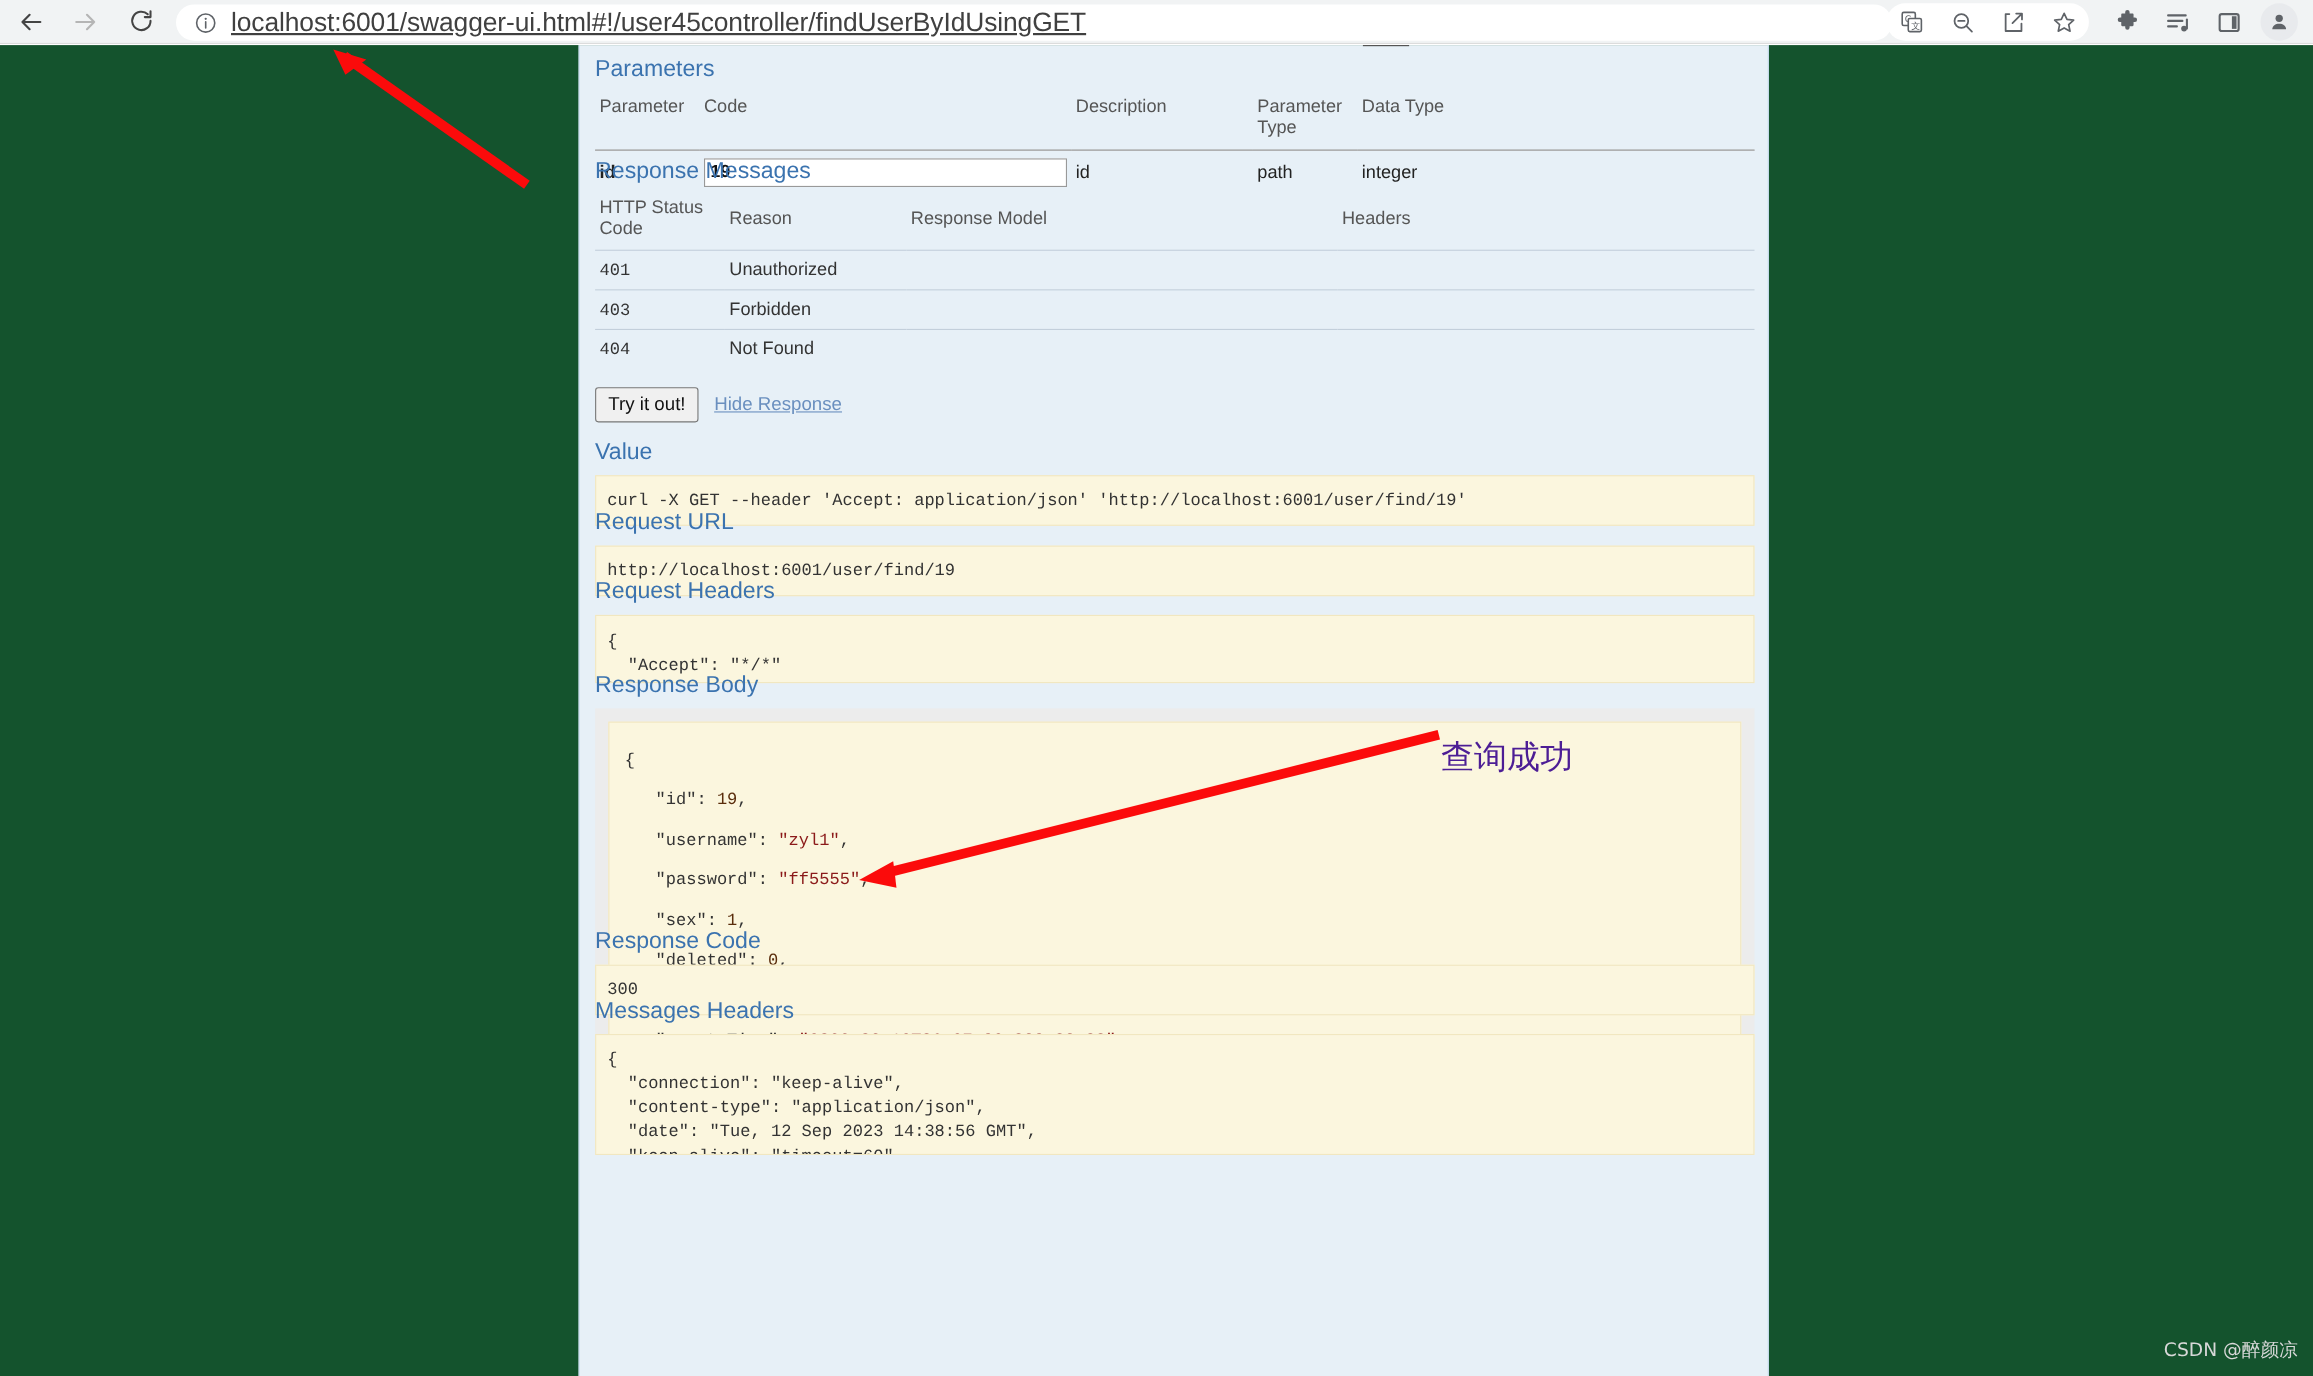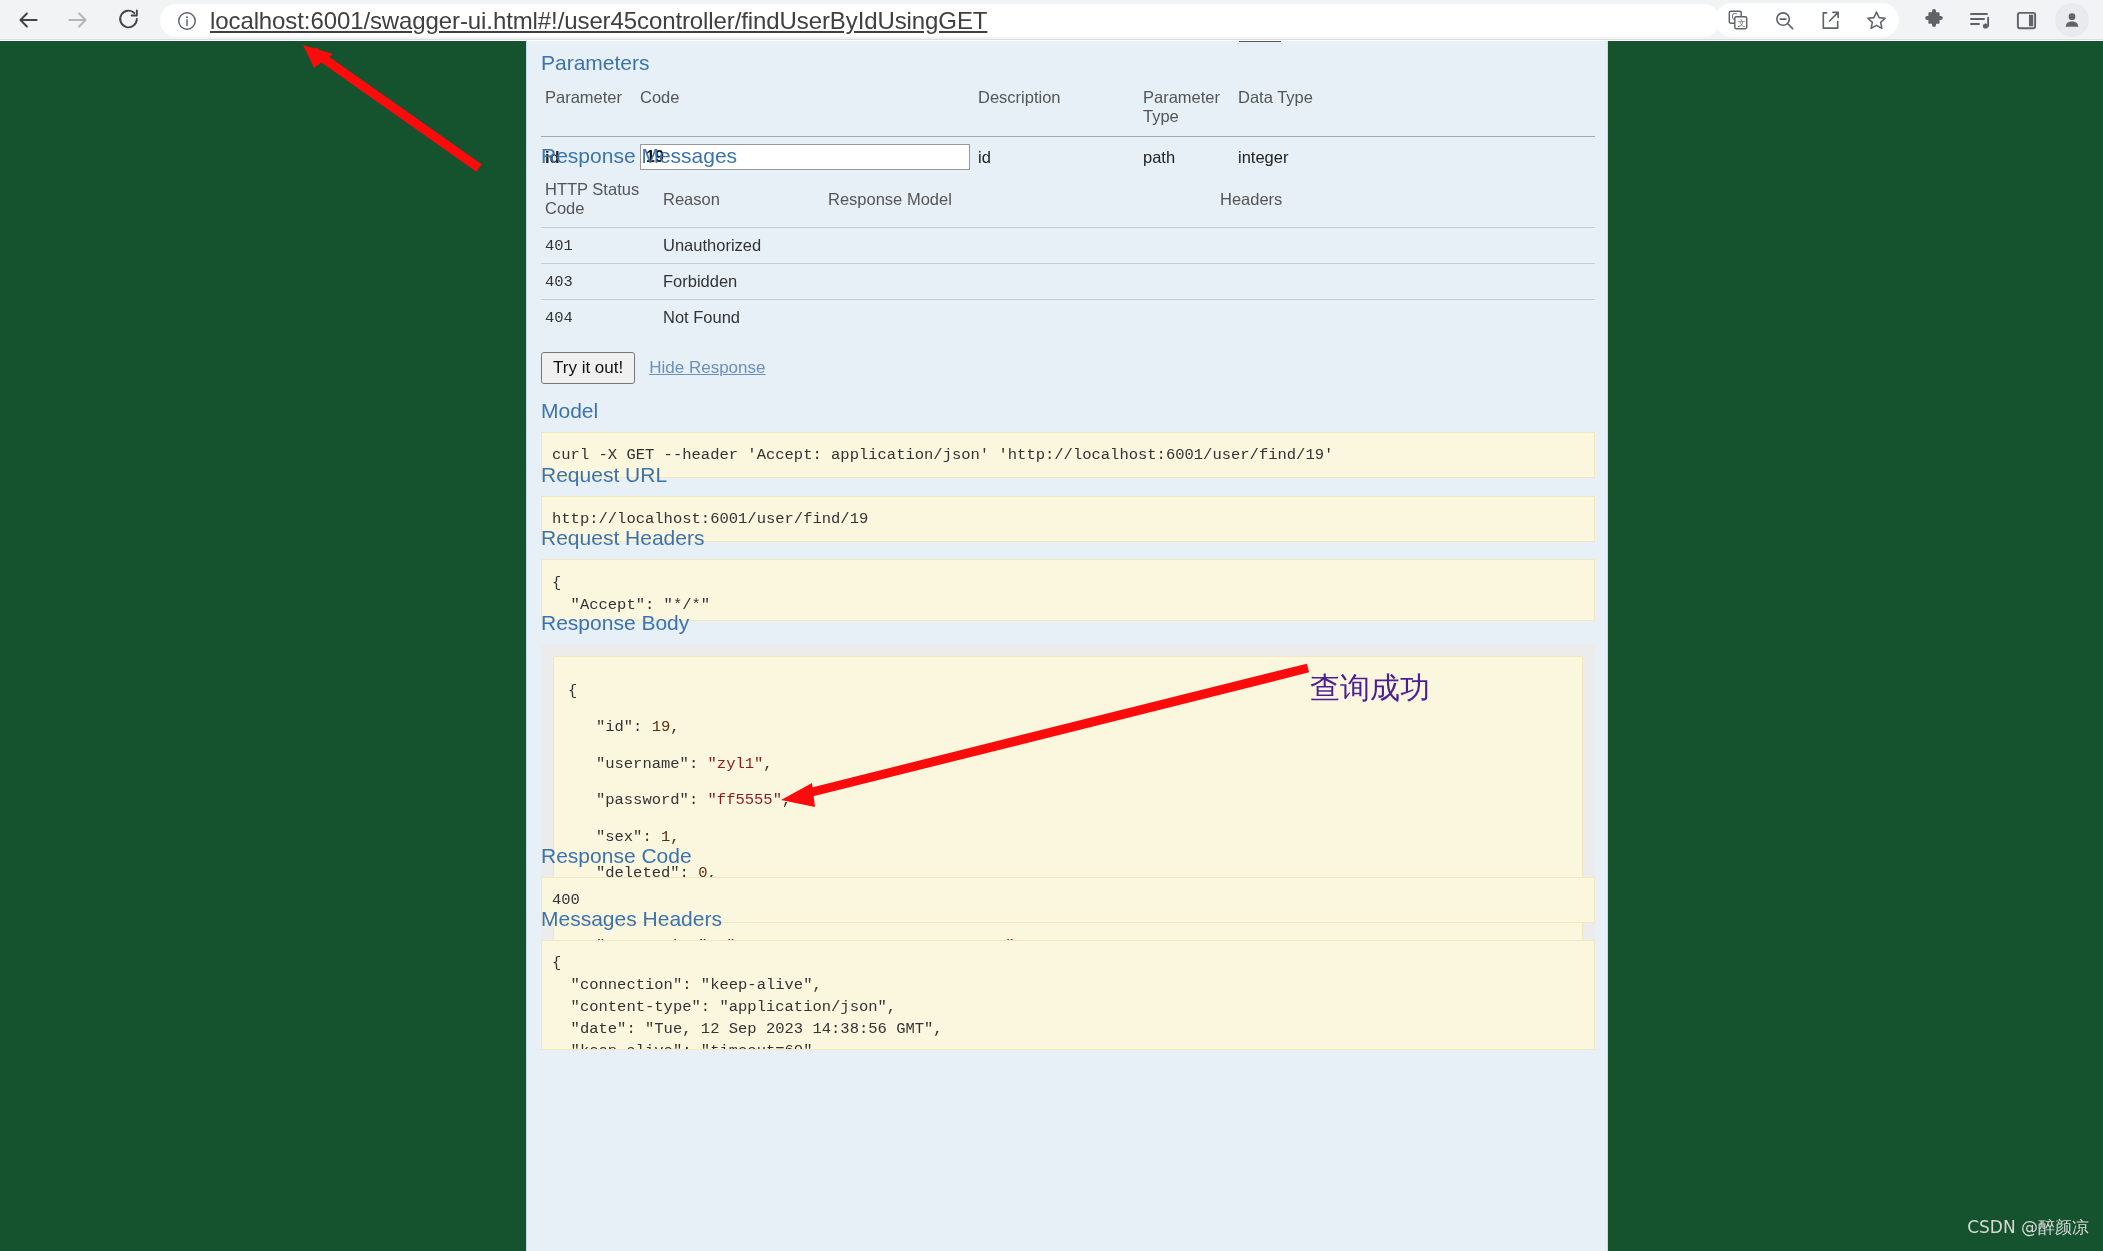--- a/index.html
+++ b/index.html
@@ -384,21 +384,21 @@
         </tbody>
       </table>
     </div>
 
     <div class="inner" style="top:311px; display:flex; align-items:center; gap:14px;">
       <button id="tryout-button">Try it out!</button>
       <a id="hide-response-link">Hide Response</a>
     </div>
 
     <div class="inner" style="top:358px;">
-      <h3 class="section-title">Model</h3>
+      <h3 class="section-title">Value</h3>
       <div class="code-box one-line" style="margin-top:9px;">curl -X GET --header 'Accept: application/json' 'http://localhost:6001/user/find/19'</div>
     </div>
 
     <div class="inner" style="top:422px;">
       <h3 class="section-title">Request URL</h3>
       <div class="code-box one-line" style="margin-top:9px;">http://localhost:6001/user/find/19</div>
     </div>
 
     <div class="inner" style="top:485px;">
       <h3 class="section-title">Request Headers</h3>
@@ -417,21 +417,21 @@
 <span>   "sex": <span class="js-num">1</span>,</span>
 <span>   "deleted": <span class="js-num">0</span>,</span>
 <span>   "updateTime": <span class="js-str">"2023-09-12T06:37:02.000+00:00"</span>,</span>
 <span>   "createTime": <span class="js-str">"2023-09-12T06:37:02.000+00:00"</span></span>
 <span>}</span></div>
       </div>
     </div>
 
     <div class="inner" style="top:803px;">
       <h3 class="section-title">Response Code</h3>
-      <div class="code-box one-line" style="margin-top:9px;">400</div>
+      <div class="code-box one-line" style="margin-top:9px;">300</div>
     </div>
 
     <div class="inner" style="top:866px;">
       <h3 class="section-title">Messages Headers</h3>
       <div class="code-box" style="margin-top:9px; height:110px; padding-top:11px;">{
   "connection": "keep-alive",
   "content-type": "application/json",
   "date": "Tue, 12 Sep 2023 14:38:56 GMT",
   "keep-alive": "timeout=60",
   "transfer-encoding": "chunked"

